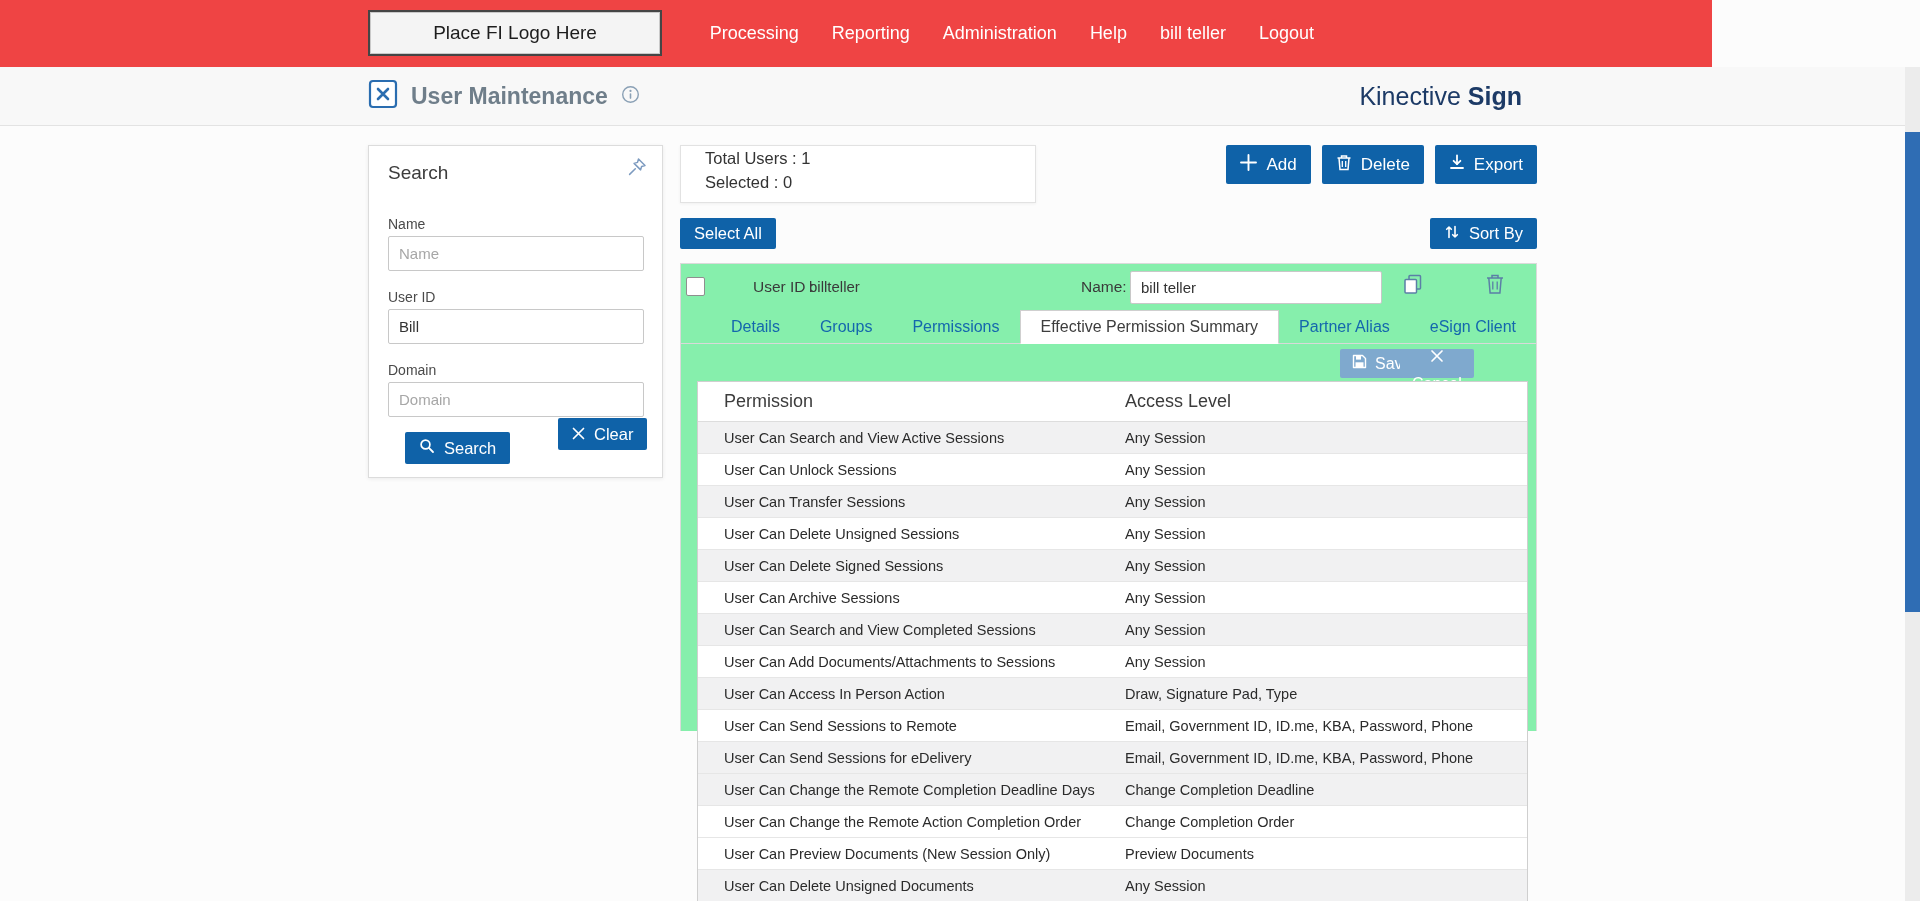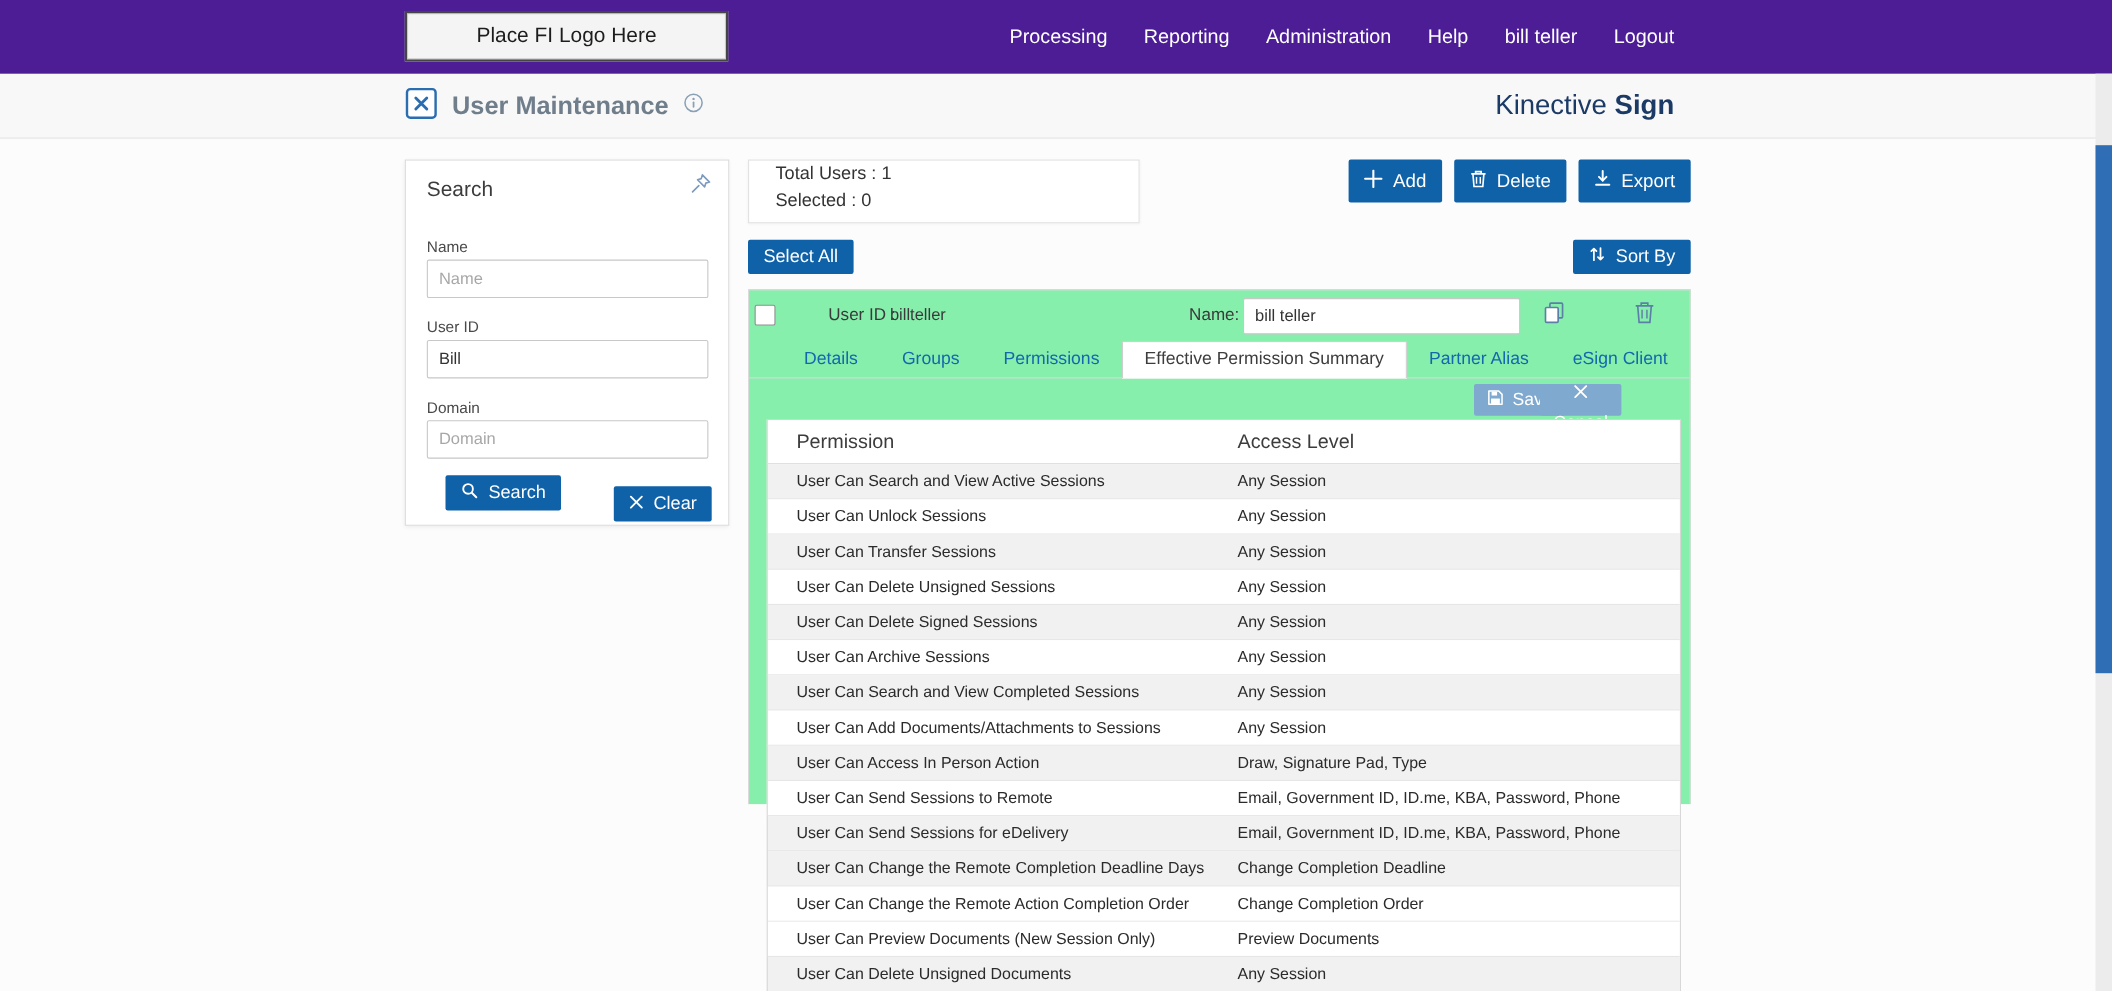--- a/index.html
+++ b/index.html
@@ -10,22 +10,22 @@
     background: #fcfcfc;
     font-family: "Liberation Sans", sans-serif;
     color: #333;
   }
   button { font-family: "Liberation Sans", sans-serif; cursor: pointer; border: none; }
   input { font-family: "Liberation Sans", sans-serif; outline: none; }
   input::placeholder { color: #a7a7a7; }
 
   
   .topbar {
-    position: absolute; top: 0; left: 0; width: 1920px; height: 67px;
-    background: #4c1d95; z-index: 6;
+    position: absolute; top: 0; left: 0; width: 1712px; height: 67px;
+    background: #ef4444; z-index: 6;
   }
   .logo-box {
     position: absolute; left: 368px; top: 10px; width: 294px; height: 46px;
     background: #f4f4f4; border: 2px solid #454545;
     box-shadow: inset 0 0 0 1px #c9c9c9;
     display: flex; align-items: center; justify-content: center;
     font-size: 19px; color: #1d1d1d;
   }
   .topnav {
     position: absolute; right: 398px; top: 0; height: 67px;
@@ -68,21 +68,21 @@
   }
   .inp-name   { top: 90px; }
   .inp-userid { top: 163px; }
   .inp-domain { top: 236px; }
   .btn-primary {
     background: #0f62a8; color: #fff; border-radius: 2px;
     display: inline-flex; align-items: center; gap: 9px;
     font-size: 16.5px; padding: 0 14px;
   }
   .btn-search { position: absolute; left: 36px; top: 286px; height: 32px; }
-  .btn-clear  { position: absolute; left: 189px; top: 296px; height: 32px; }
+  .btn-clear  { position: absolute; left: 189px; top: 272px; height: 32px; }
 
   
   .summary-box {
     position: absolute; left: 680px; top: 145px; width: 356px; height: 58px;
     background: #fff; border: 1px solid #e2e2e2; box-shadow: 0 1px 3px rgba(0,0,0,.05);
     padding: 0 0 0 24px; font-size: 16.5px; color: #333;
   }
   .summary-box div { line-height: 24px; }
   .top-actions { position: absolute; top: 145px; right: 383px; display: flex; gap: 11px; }
   .top-actions .btn-primary { height: 39px; font-size: 17px; }

